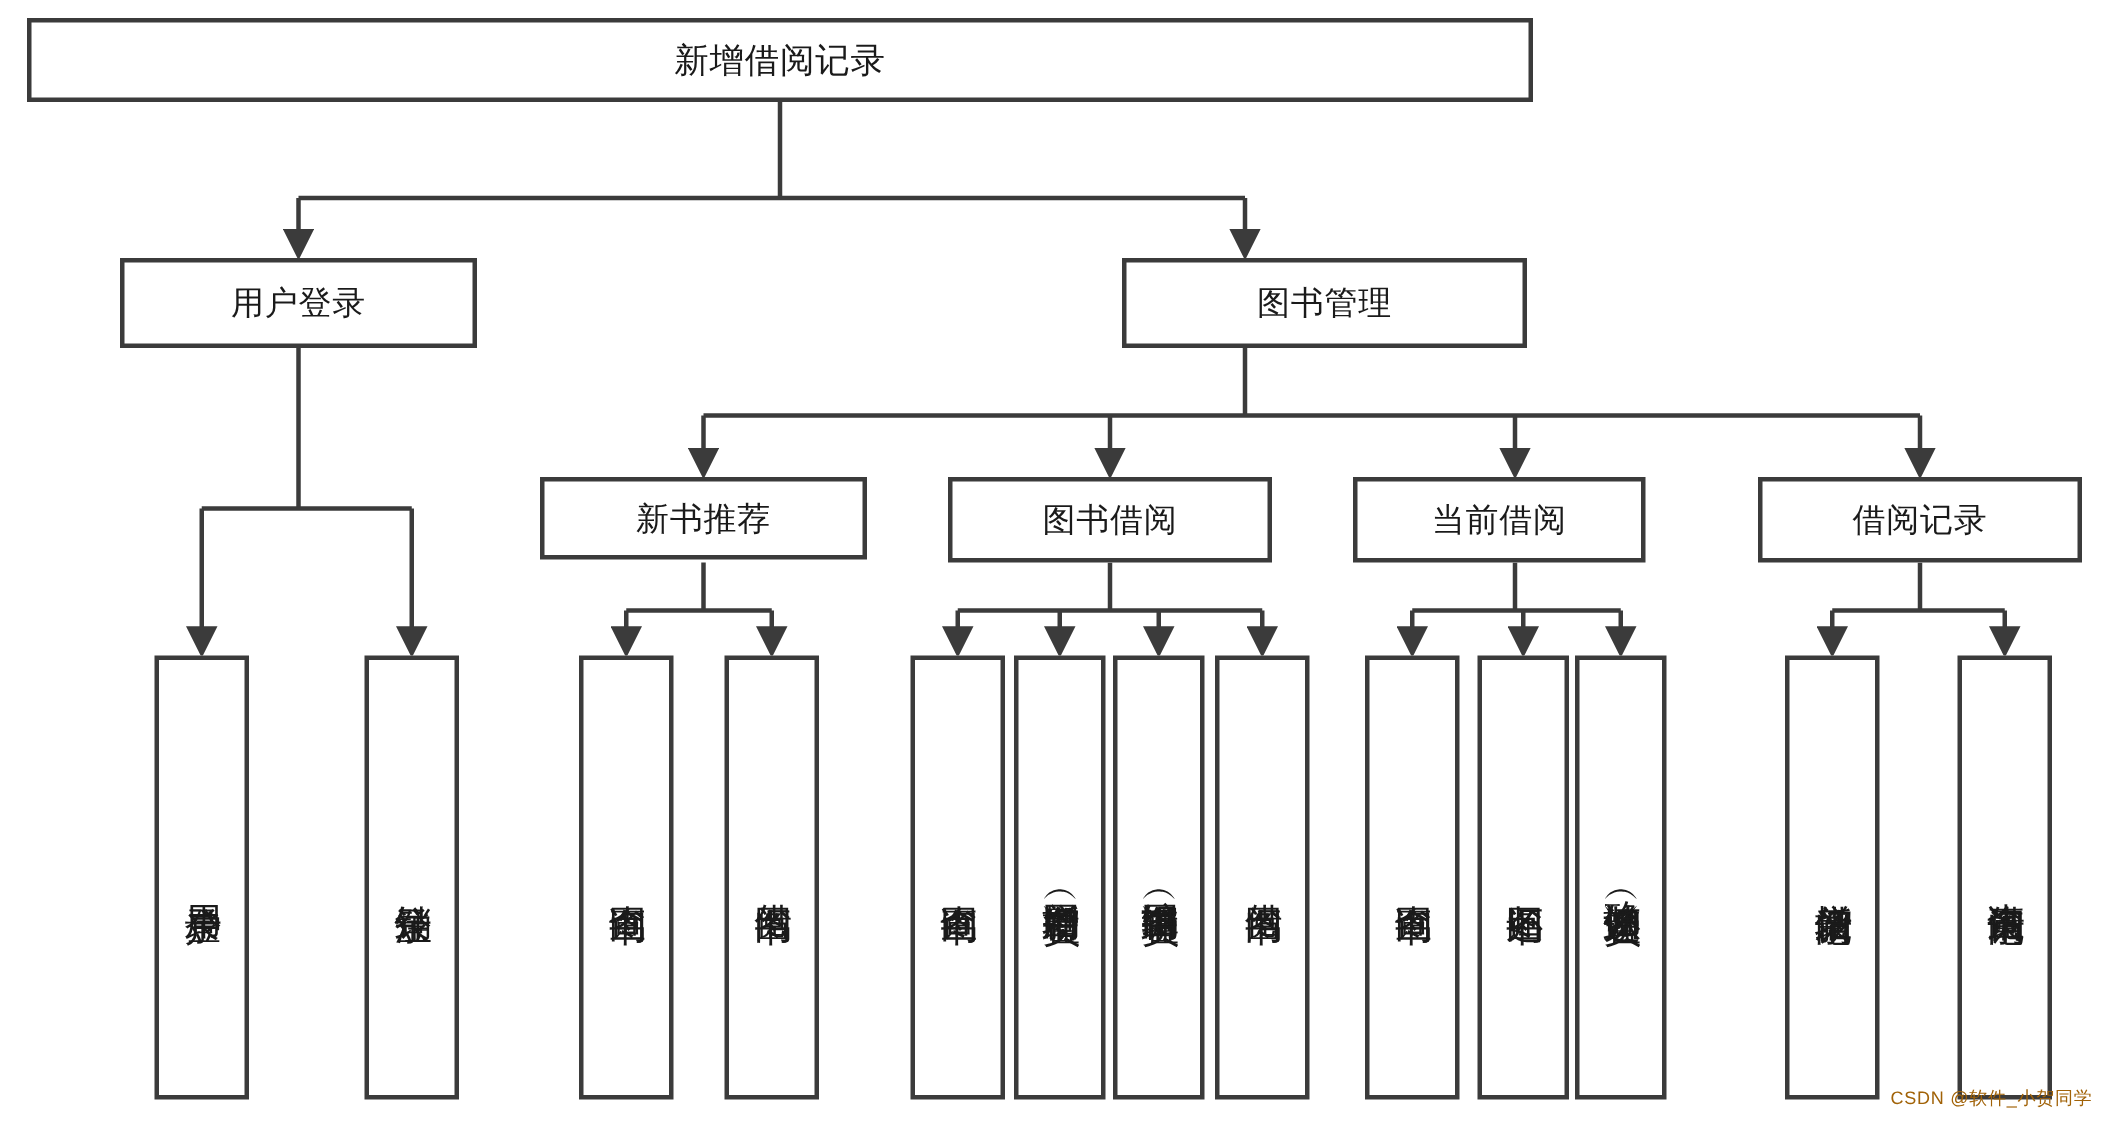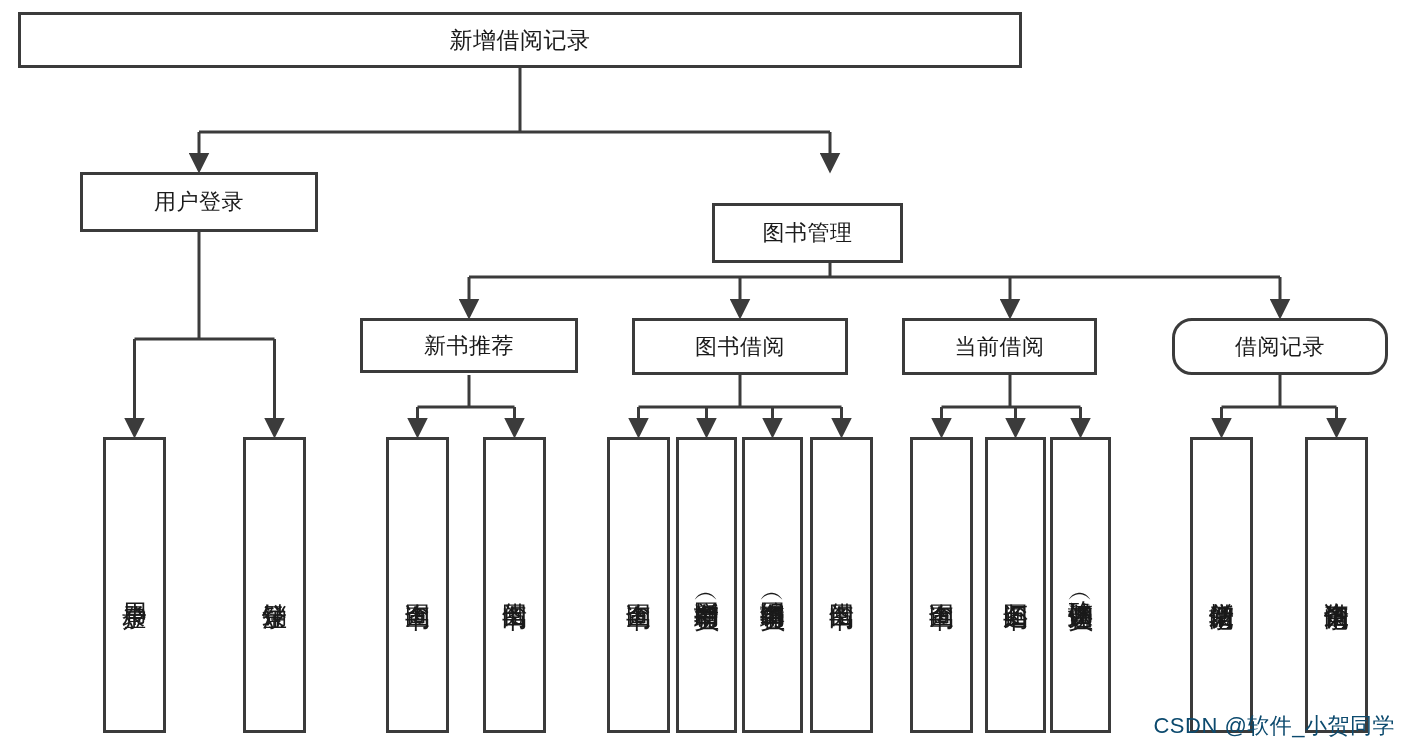--- a/index.html
+++ b/index.html
@@ -56,22 +56,22 @@
     font-size: 25px;
     line-height: 1.08;
     letter-spacing: 1px;
     white-space: nowrap;
     text-align: center;
   }
   #watermark {
     position: absolute;
     right: 10px;
     bottom: 6px;
-    font-size: 22px;
-    color: #0c4a6e;
+    font-size: 12px;
+    color: #a16207;
     letter-spacing: 0.5px;
     white-space: nowrap;
     font-family: "Liberation Sans", "DejaVu Sans", sans-serif;
   }
 </style>
 </head>
 <body>
 
 <div id="canvas">
 
@@ -118,34 +118,34 @@
       </g>
   </svg>
 
   <div class="node root" style="left: 18px; top: 12px; width: 1004px; height: 56px;">
     <span class="label">新增借阅记录</span>
   </div>
 
   <div class="node branch" style="left: 80px; top: 172px; width: 238px; height: 60px;">
     <span class="label">用户登录</span>
   </div>
-  <div class="node branch" style="left: 712px; top: 172px; width: 191px; height: 60px; margin-top: 31px;">
+  <div class="node branch" style="left: 748px; top: 172px; width: 270px; height: 60px;">
     <span class="label">图书管理</span>
   </div>
 
   <div class="node branch" style="left: 360px; top: 318px; width: 218px; height: 55px;">
     <span class="label">新书推荐</span>
   </div>
   <div class="node branch" style="left: 632px; top: 318px; width: 216px; height: 57px;">
     <span class="label">图书借阅</span>
   </div>
   <div class="node branch" style="left: 902px; top: 318px; width: 195px; height: 57px;">
     <span class="label">当前借阅</span>
   </div>
-  <div class="node branch" style="left: 1172px; top: 318px; width: 216px; height: 57px; border-radius: 20px;">
+  <div class="node branch" style="left: 1172px; top: 318px; width: 216px; height: 57px;">
     <span class="label">借阅记录</span>
   </div>
 
   <div class="node leaf" style="left: 103px; top: 437px; width: 63px; height: 296px;">
     <span class="label">用户登录</span>
   </div>
   <div class="node leaf" style="left: 243px; top: 437px; width: 63px; height: 296px;">
     <span class="label">注销登录</span>
   </div>
   <div class="node leaf" style="left: 386px; top: 437px; width: 63px; height: 296px;">

